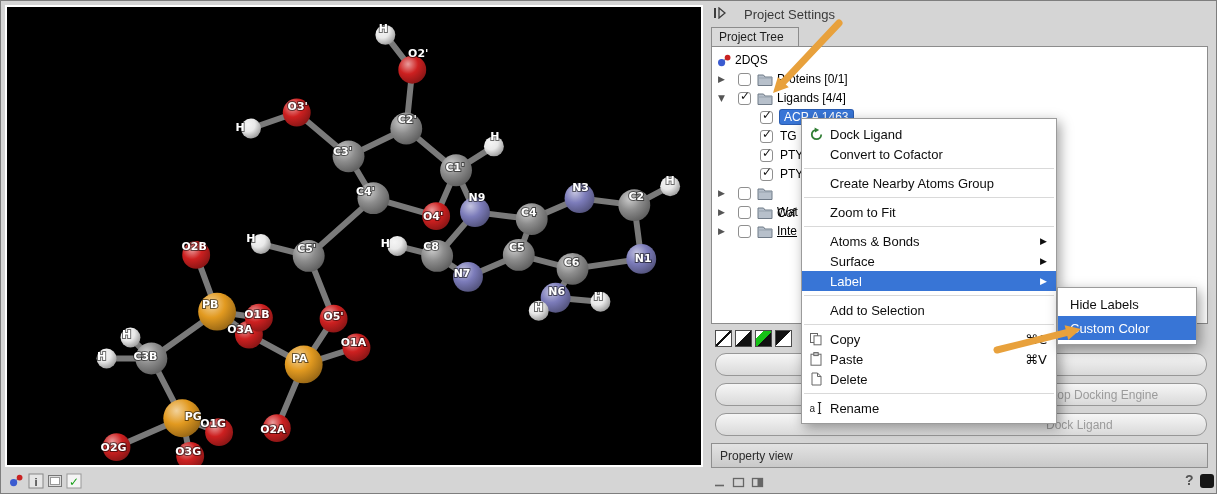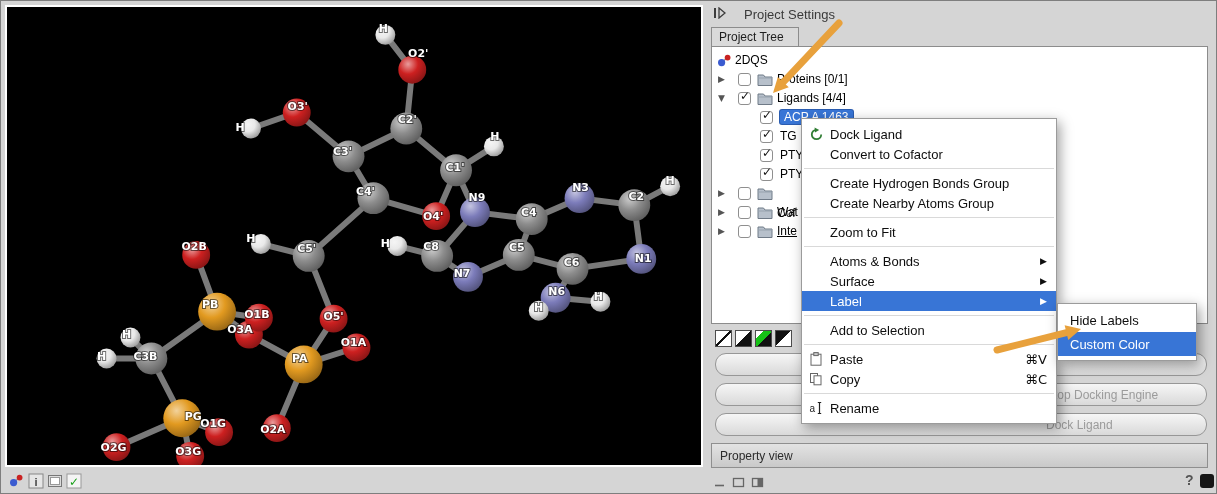--- a/index.html
+++ b/index.html
@@ -55,21 +55,21 @@
   
   #prop-bar {
     position:absolute; left:710px; top:442px; width:497px; height:25px;
     border:1px solid #8f8f8f; background:linear-gradient(#e3e3e3,#c9c9c9);
     display:flex; align-items:center; padding-left:8px; font-size:12px; color:#2c2c2c;
   }
 
   
   .menu { position:absolute; background:#fff; border:1px solid #9b9b9b; box-shadow:3px 4px 12px rgba(0,0,0,.38); }
   #context-menu { left:800px; top:117px; width:256px; padding:5px 0; z-index:20; }
-  #submenu { left:1056px; top:286px; width:140px; padding:4px 0; z-index:30;margin-top:16px; }
+  #submenu { left:1056px; top:286px; width:140px; padding:4px 0; z-index:30; }
   .menu-item { height:20px; display:flex; align-items:center; padding:0 9px 0 7px; font-size:13px; color:#0e0e0e; }
   .menu-item.hl, .submenu-item.hl { background:#3875d6; color:#fff; }
   .mi-icon { width:21px; height:15px; flex:none; display:flex; align-items:center; }
   .mi-label { white-space:nowrap; }
   .mi-shortcut { margin-left:auto; }
   .mi-arrow { margin-left:auto; font-size:9px; }
   .menu-sep { height:1px; background:#d9d9d9; margin:4px 2px; }
   .submenu-item { height:24px; display:flex; align-items:center; padding:0 12px; font-size:13px; color:#0e0e0e; }
 
   
@@ -369,24 +369,20 @@
         </span>
         <span class="mi-label">Dock Ligand</span>
       </div>
       <div class="menu-item">
         <span class="mi-icon"></span>
         <span class="mi-label">Convert to Cofactor</span>
       </div>
       <div class="menu-sep"></div>
       <div class="menu-item">
         <span class="mi-icon"></span>
-        <span class="mi-label">Create Hydrogen Bonds Group</span>
-      </div>
-      <div class="menu-item">
-        <span class="mi-icon"></span>
         <span class="mi-label">Create Nearby Atoms Group</span>
       </div>
       <div class="menu-sep"></div>
       <div class="menu-item">
         <span class="mi-icon"></span>
         <span class="mi-label">Zoom to Fit</span>
       </div>
       <div class="menu-sep"></div>
       <div class="menu-item">
         <span class="mi-icon"></span>
@@ -402,39 +398,48 @@
         <span class="mi-icon"></span>
         <span class="mi-label">Label</span>
         <span class="mi-arrow glyph">▶</span>
       </div>
       <div class="menu-sep"></div>
       <div class="menu-item">
         <span class="mi-icon"></span>
         <span class="mi-label">Add to Selection</span>
       </div>
       <div class="menu-sep"></div>
+      <div class="menu-item">
+        <span class="mi-icon">
+          <svg width="14" height="14">
+            <rect x="1.5" y="1.5" width="7" height="9" fill="#fff" stroke="#666"></rect>
+            <rect x="5" y="3.8" width="7" height="9" fill="#fff" stroke="#666"></rect>
+          </svg>
+        </span>
+        <span class="mi-label">Copy</span>
+        <span class="mi-shortcut glyph">⌘C</span>
+      </div>
       <div class="menu-item">
         <span class="mi-icon">
           <svg width="14" height="14">
             <rect x="2" y="2.2" width="10" height="11" fill="#fff" stroke="#666"></rect>
             <rect x="4.8" y="0.6" width="4.4" height="3" fill="#c9c9c9" stroke="#666"></rect>
           </svg>
         </span>
         <span class="mi-label">Paste</span>
         <span class="mi-shortcut glyph">⌘V</span>
       </div>
       <div class="menu-item">
         <span class="mi-icon">
           <svg width="14" height="14">
-            <rect x="1.5" y="1.5" width="7" height="9" fill="#fff" stroke="#666"></rect>
-            <rect x="5" y="3.8" width="7" height="9" fill="#fff" stroke="#666"></rect>
+            <path d="M3 1 h5.5 L12 4.5 V13 H3 Z" fill="#fff" stroke="#666"></path>
+            <path d="M8.5 1 V4.5 H12" fill="none" stroke="#666"></path>
           </svg>
         </span>
-        <span class="mi-label">Copy</span>
-        <span class="mi-shortcut glyph">⌘C</span>
+        <span class="mi-label">Delete</span>
       </div>
       <div class="menu-sep"></div>
       <div class="menu-item">
         <span class="mi-icon">
           <svg width="15" height="14">
             <text x="0.5" y="11" font-size="10" fill="#222" font-family="Liberation Sans, sans-serif">a</text>
             <line x1="10.5" y1="1.5" x2="10.5" y2="12.5" stroke="#222" stroke-width="1.2"></line>
             <line x1="8.8" y1="1.5" x2="12.2" y2="1.5" stroke="#222"></line>
             <line x1="8.8" y1="12.5" x2="12.2" y2="12.5" stroke="#222"></line>
           </svg>

